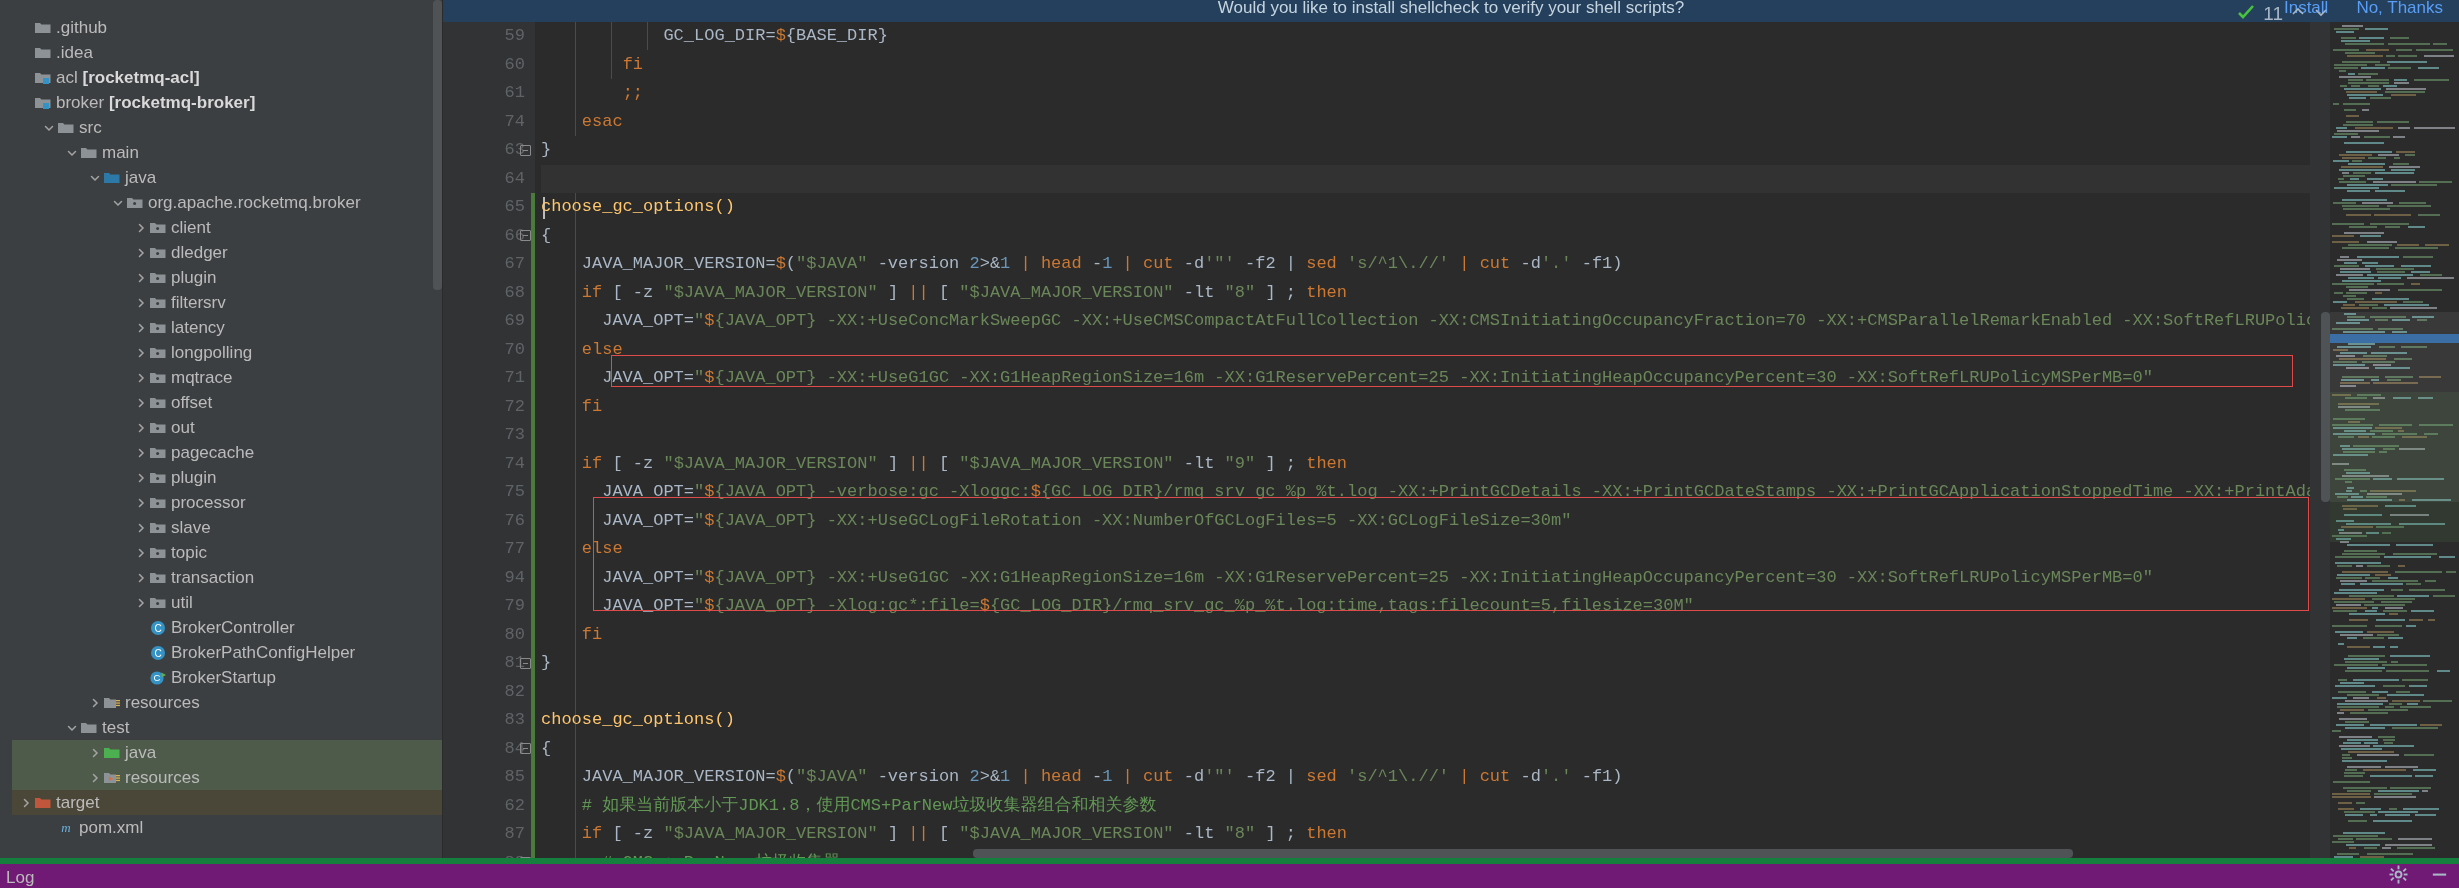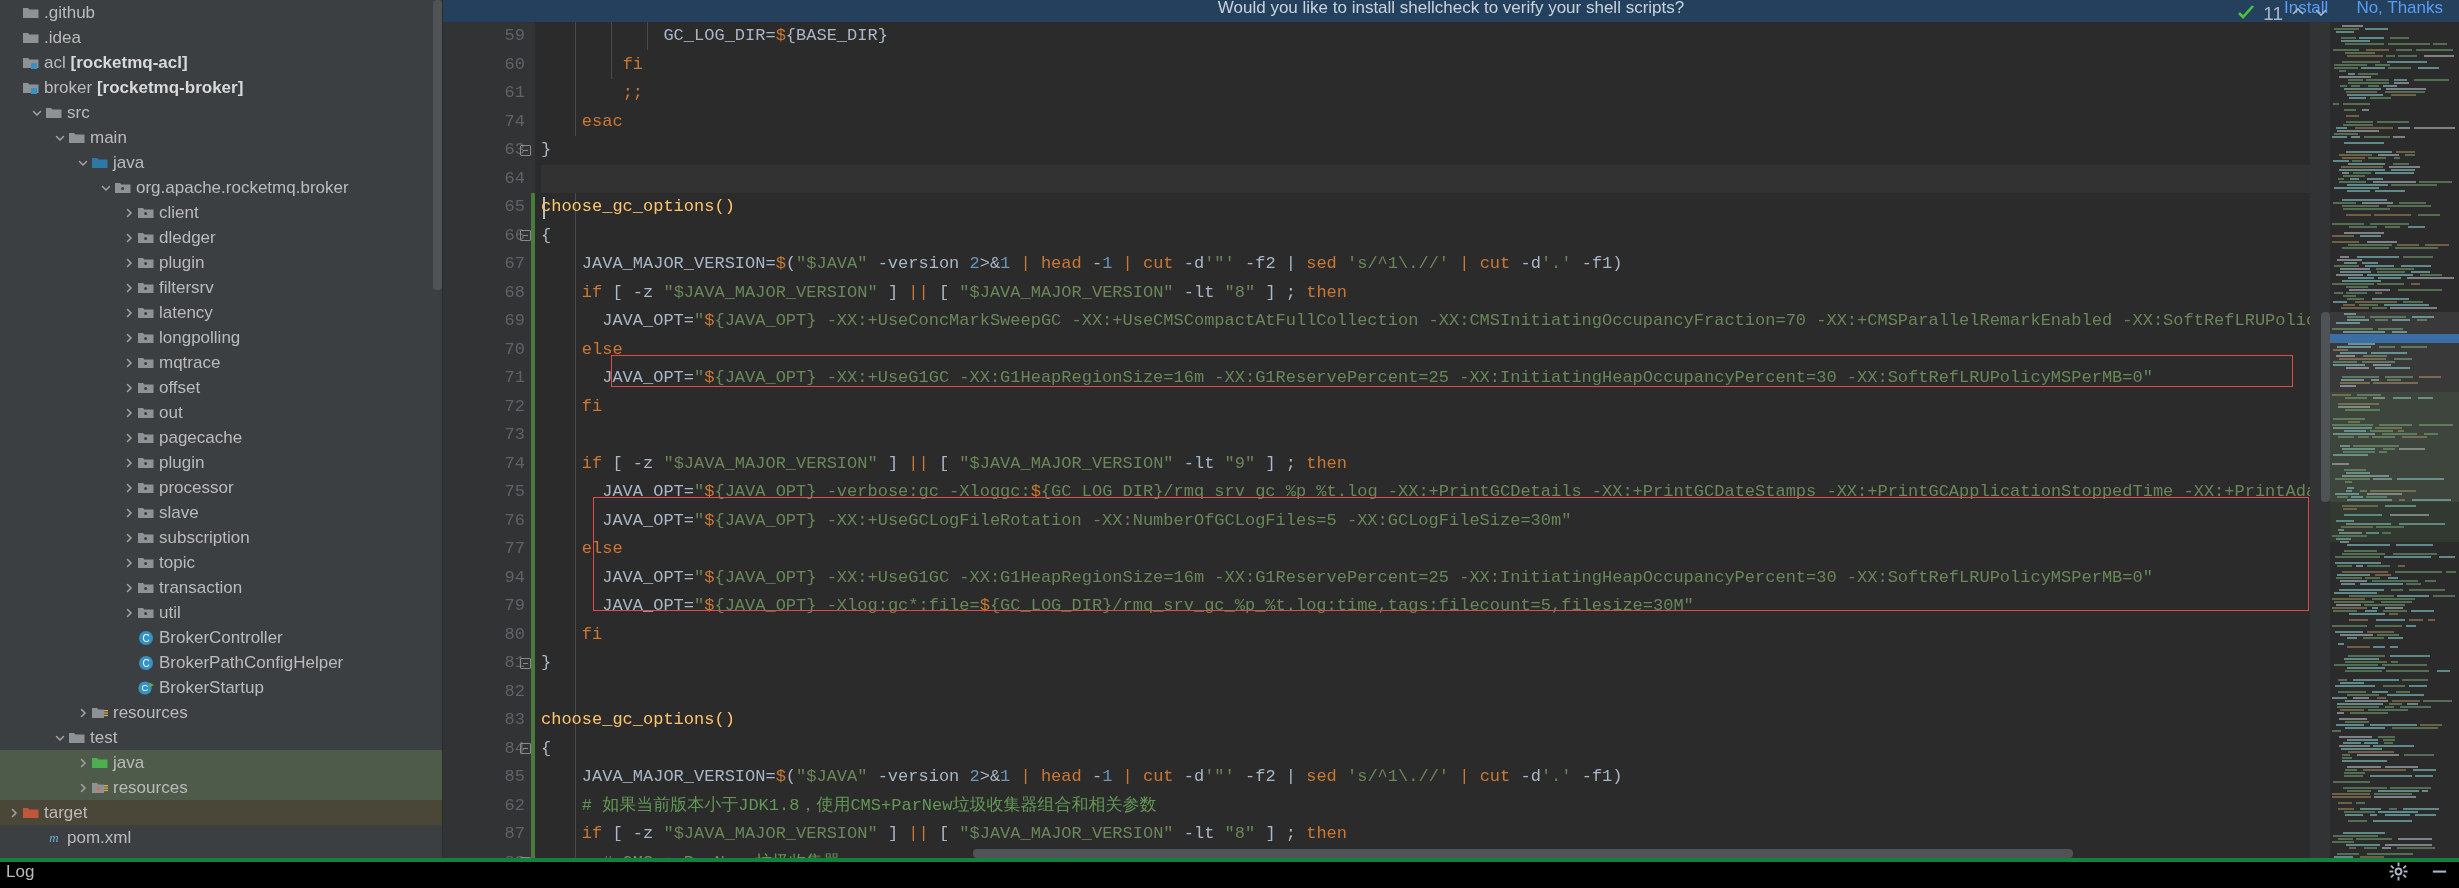--- a/index.html
+++ b/index.html
@@ -14,21 +14,21 @@
 
   
   .main-row { display: flex; flex: 1; min-height: 0; position: relative; }
 
   
   .sidebar {
     width: 443px; background: #3c3f41; position: relative;
     overflow: hidden; flex: none;
     border-right: 1px solid #2b2b2b;
   }
-  .tree { padding-top: 0px; }
+  .tree { padding-top: 15px; margin-left: 12px; }
   .tree-row {
     height: 25px; display: flex; align-items: center;
     font-size: 17px; color: #a9b7c6; white-space: nowrap;
     padding-right: 4px; position: relative;
   }
   .tree-row.sel-green { background: #4e5a4a; }
   .tree-row.sel-olive { background: #4a4638; }
   .arrow {
     width: 16px; flex: none; display: inline-block; text-align: center;
     color: #a3a3a3; font-size: 13px; line-height: 1;
@@ -120,23 +120,23 @@
   .status-badge {
     position: absolute; top: 2px; right: 130px;
     display:flex; align-items:center; gap:7px; z-index: 20;
     font-family:"Liberation Sans", sans-serif;
   }
   .status-badge .cnt { color:#a9b7c6; font-size: 19px; }
   .chev { color:#a9b7c6; font-size:16px; cursor:pointer; }
 
   
   .bottombar {
-    height: 30px; flex: none; background: #000000;
-    border-top: 4px solid #15803d;
-    display: flex; align-items: flex-start; position: relative;
+    height: 30px; flex: none; background: #701a75;
+    border-top: 6px solid #15803d;
+    display: flex; align-items: flex-end; position: relative;
   }
   .bottombar .logtab {
     color: #bbbbbb; font-size: 17px; padding-left: 6px;
   }
   .bb-right { position:absolute; right: 10px; display:flex; align-items:center; gap: 22px; }
 
   .vscroll {
     position:absolute; right:0; top:0; width: 9px; background: transparent;
   }
   .vthumb { position:absolute; width: 9px; background:#4f5355; border-radius:4px; }
@@ -406,33 +406,20 @@
             <span class="arrow"><svg width="12" height="12" viewBox="0 0 12 12">
                 <path d="M4.5 2.5 L8 6 L4.5 9.5" stroke="#a3a3a3" stroke-width="1.5" fill="none" stroke-linecap="round"></path>
               </svg></span>
             <span class="ico">
               <svg width="18" height="18" viewBox="0 0 18 18">
                 <path d="M1 4 h5 l1.4 1.6 H16.5 V14 H1 Z" fill="#8d9296"></path>
                 <circle cx="8.6" cy="9.4" r="1.5" fill="#3b3f41"></circle>
               </svg>
             </span>
             <span class="lbl">slave</span>
-          </div>
-          <div class="tree-row">
-            <div style="width: 121px; flex: 0 0 auto;"></div>
-            <span class="arrow"><svg width="12" height="12" viewBox="0 0 12 12">
-                <path d="M4.5 2.5 L8 6 L4.5 9.5" stroke="#a3a3a3" stroke-width="1.5" fill="none" stroke-linecap="round"></path>
-              </svg></span>
-            <span class="ico">
-              <svg width="18" height="18" viewBox="0 0 18 18">
-                <path d="M1 4 h5 l1.4 1.6 H16.5 V14 H1 Z" fill="#8d9296"></path>
-                <circle cx="8.6" cy="9.4" r="1.5" fill="#3b3f41"></circle>
-              </svg>
-            </span>
-            <span class="lbl">subscription</span>
           </div>
           <div class="tree-row">
             <div style="width: 121px; flex: 0 0 auto;"></div>
             <span class="arrow"><svg width="12" height="12" viewBox="0 0 12 12">
                 <path d="M4.5 2.5 L8 6 L4.5 9.5" stroke="#a3a3a3" stroke-width="1.5" fill="none" stroke-linecap="round"></path>
               </svg></span>
             <span class="ico">
               <svg width="18" height="18" viewBox="0 0 18 18">
                 <path d="M1 4 h5 l1.4 1.6 H16.5 V14 H1 Z" fill="#8d9296"></path>
                 <circle cx="8.6" cy="9.4" r="1.5" fill="#3b3f41"></circle>

